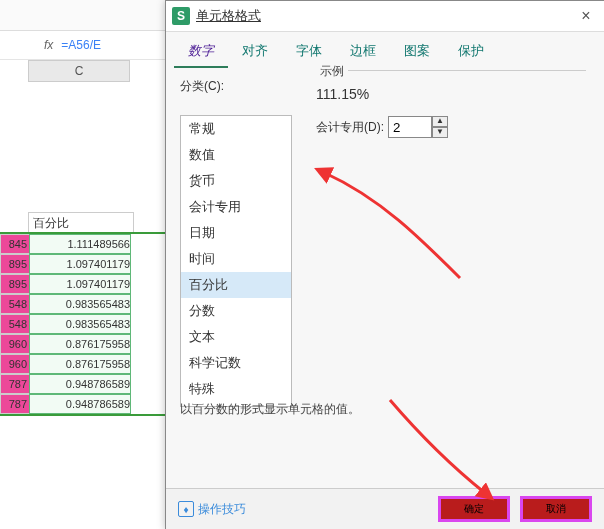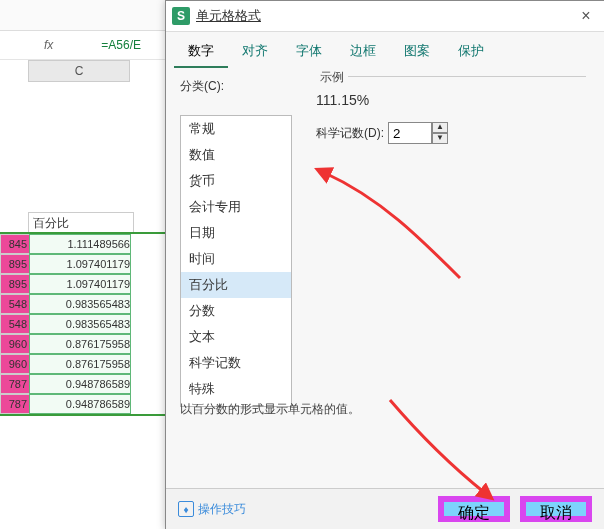--- a/index.html
+++ b/index.html
@@ -1,58 +1,58 @@
 <!DOCTYPE html>
 <html><head>
 <meta charset="utf-8">
 <style>
   html,body{margin:0;padding:0;font-family:"Microsoft YaHei",Arial,sans-serif;font-size:12px;color:#333;background:#fff;width:604px;height:529px;overflow:hidden;position:relative;}
   .toolbar-frag{height:30px;border-bottom:1px solid #ddd;background:#fafafa;}
   .name-fx{display:flex;align-items:center;height:22px;padding:3px 6px;border-bottom:1px solid #e5e5e5;background:#fff;}
   .name-fx .nb{width:30px;height:18px;}
   .name-fx .fx{font-style:italic;color:#666;margin:12px 8px;}
-  .name-fx .formula{color:#15803d;margin-left:40px;}
+  .name-fx .formula{color:#3b82f6;}
   .sheet{position:absolute;left:0;top:60px;width:170px;}
   .colhdr{height:20px;line-height:20px;text-align:center;background:#e9e9e9;border:1px solid #ccc;font-size:12px;color:#555;}
   .colC{width:100px;margin-left:28px;}
   .gap{height:130px;}
   .hdrcell{margin-left:28px;width:100px;height:20px;line-height:20px;border:1px solid #ccc;padding-left:4px;background:#fff;}
   .datacells{margin-left:0;}
   .row{display:flex;}
   .rowB{width:26px;height:18px;line-height:18px;border:1px solid #ccc;border-right:none;text-align:right;padding-right:2px;font-size:11px;background:#ec4899;}
   .rowC{width:100px;height:18px;line-height:18px;border:1px solid #5fb878;text-align:right;font-size:11px;background:#f2fbf4;}
   .sel-outline{outline:2px solid #3a9b3a;}
   
   .dlg{position:absolute;left:165px;top:0;width:438px;height:528px;border:1px solid #888;background:#f7f7f7;box-shadow:0 0 8px rgba(0,0,0,.25);}
   .dlg-title{height:30px;display:flex;align-items:center;background:#fff;border-bottom:1px solid #ddd;}
   .dlg-title .sicon{width:18px;height:18px;background:#2e9b67;color:#fff;font-weight:bold;font-size:12px;display:flex;align-items:center;justify-content:center;margin:0 6px;border-radius:2px;}
   .dlg-title .ttl{flex:1;font-size:13px;text-decoration:underline;}
   .dlg-title .x{width:36px;text-align:center;font-size:16px;color:#555;cursor:pointer;}
   .tabs{display:flex;padding:4px 8px 0 8px;background:#f7f7f7;}
   .tab{padding:6px 14px;font-size:13px;color:#0f766e;cursor:pointer;}
-  .tab.active{color:#000000;border-bottom:2px solid #2e7d5b;}
+  .tab.active{color:#4c1d95;border-bottom:2px solid #2e7d5b;font-style:italic;}
   .body{padding:10px 14px;}
   .lbl{font-size:12px;margin-bottom:20px;}
   .cats{width:110px;height:290px;border:1px solid #bbb;background:#fff;overflow:hidden;}
   .cats div{padding:4px 8px;font-size:13px;cursor:pointer;}
   .cats div.sel{background:#d6e9f8;}
-  .right{position:absolute;left:150px;top:75px;width:270px;}
+  .right{position:absolute;left:150px;top:69px;width:270px;}
   .fieldset-mimic{border-top:1px solid #ccc;padding-top:6px;margin-bottom:14px;}
   .fs-label{position:relative;top:-14px;background:#f7f7f7;padding:0 4px;display:inline-block;color:#444;}
   .sample{font-size:14px;margin-top:-8px;margin-bottom:4px;}
   .decrow{display:flex;align-items:center;margin-top:10px;}
   .decrow input{width:36px;height:18px;text-align:left;padding-left:4px;border:1px solid #888;}
   .spin{display:flex;flex-direction:column;margin-left:0;}
   .spin div{width:14px;height:9px;border:1px solid #888;font-size:8px;line-height:7px;text-align:center;background:#eee;cursor:pointer;}
   .desc{position:absolute;left:14px;top:400px;font-size:12px;color:#444;}
   .footer{position:absolute;left:0;bottom:0;width:100%;height:40px;border-top:1px solid #ccc;background:#f2f2f2;display:flex;align-items:center;}
   .footer .tip{color:#3a8bdb;margin-left:12px;font-size:12px;display:flex;align-items:center;cursor:pointer;}
   .footer .tip .ticon{width:14px;height:14px;border:1px solid #3a8bdb;border-radius:2px;margin-right:4px;display:flex;align-items:center;justify-content:center;font-size:10px;}
   .footer .btns{margin-left:auto;display:flex;margin-right:12px;}
-  .footer button{width:72px;height:26px;margin-left:10px;border:6px solid #d946ef;background:#7dd3fc;font-size:16px;cursor:pointer;}
+  .footer button{width:72px;height:26px;margin-left:10px;border:3px solid #d946ef;background:#b91c1c;font-size:10px;cursor:pointer;}
   
   .arrow{position:absolute;pointer-events:none;}
   .arrow svg{overflow:visible;}
 </style>
 </head>
 <body>
 
 <div class="toolbar-frag"></div>
 
 <div class="name-fx">
@@ -135,21 +135,21 @@
         <div>特殊</div>
         <div>自定义</div>
       </div>
   </div>
   <div class="right">
     <div class="fieldset-mimic">
       <span class="fs-label">示例</span>
       <div class="sample">111.15%</div>
     </div>
     <div class="decrow">
-      <span>科学记数(D):</span>
+      <span>会计专用(D):</span>
       <input type="text" style="margin-left: 4px;" value="2">
       <div class="spin">
         <div>▲</div>
         <div>▼</div>
       </div>
     </div>
   </div>
   <div class="desc">以百分数的形式显示单元格的值。</div>
   <div class="footer">
     <div class="tip">

